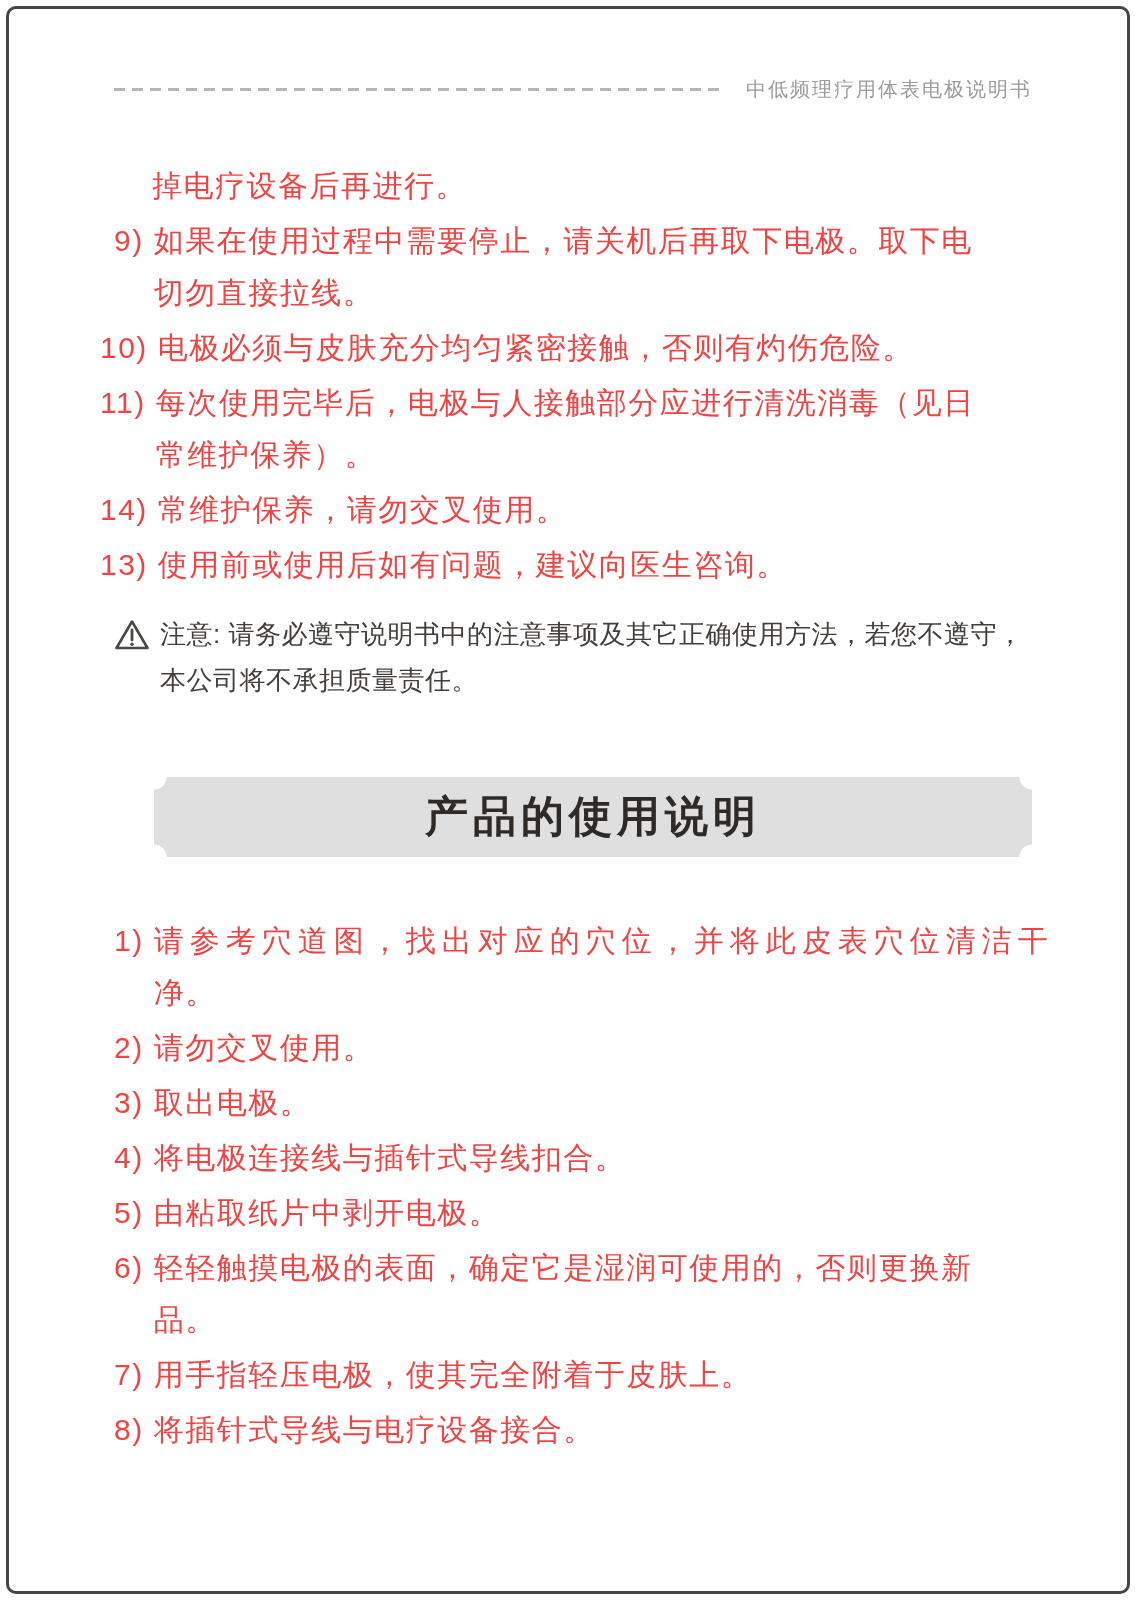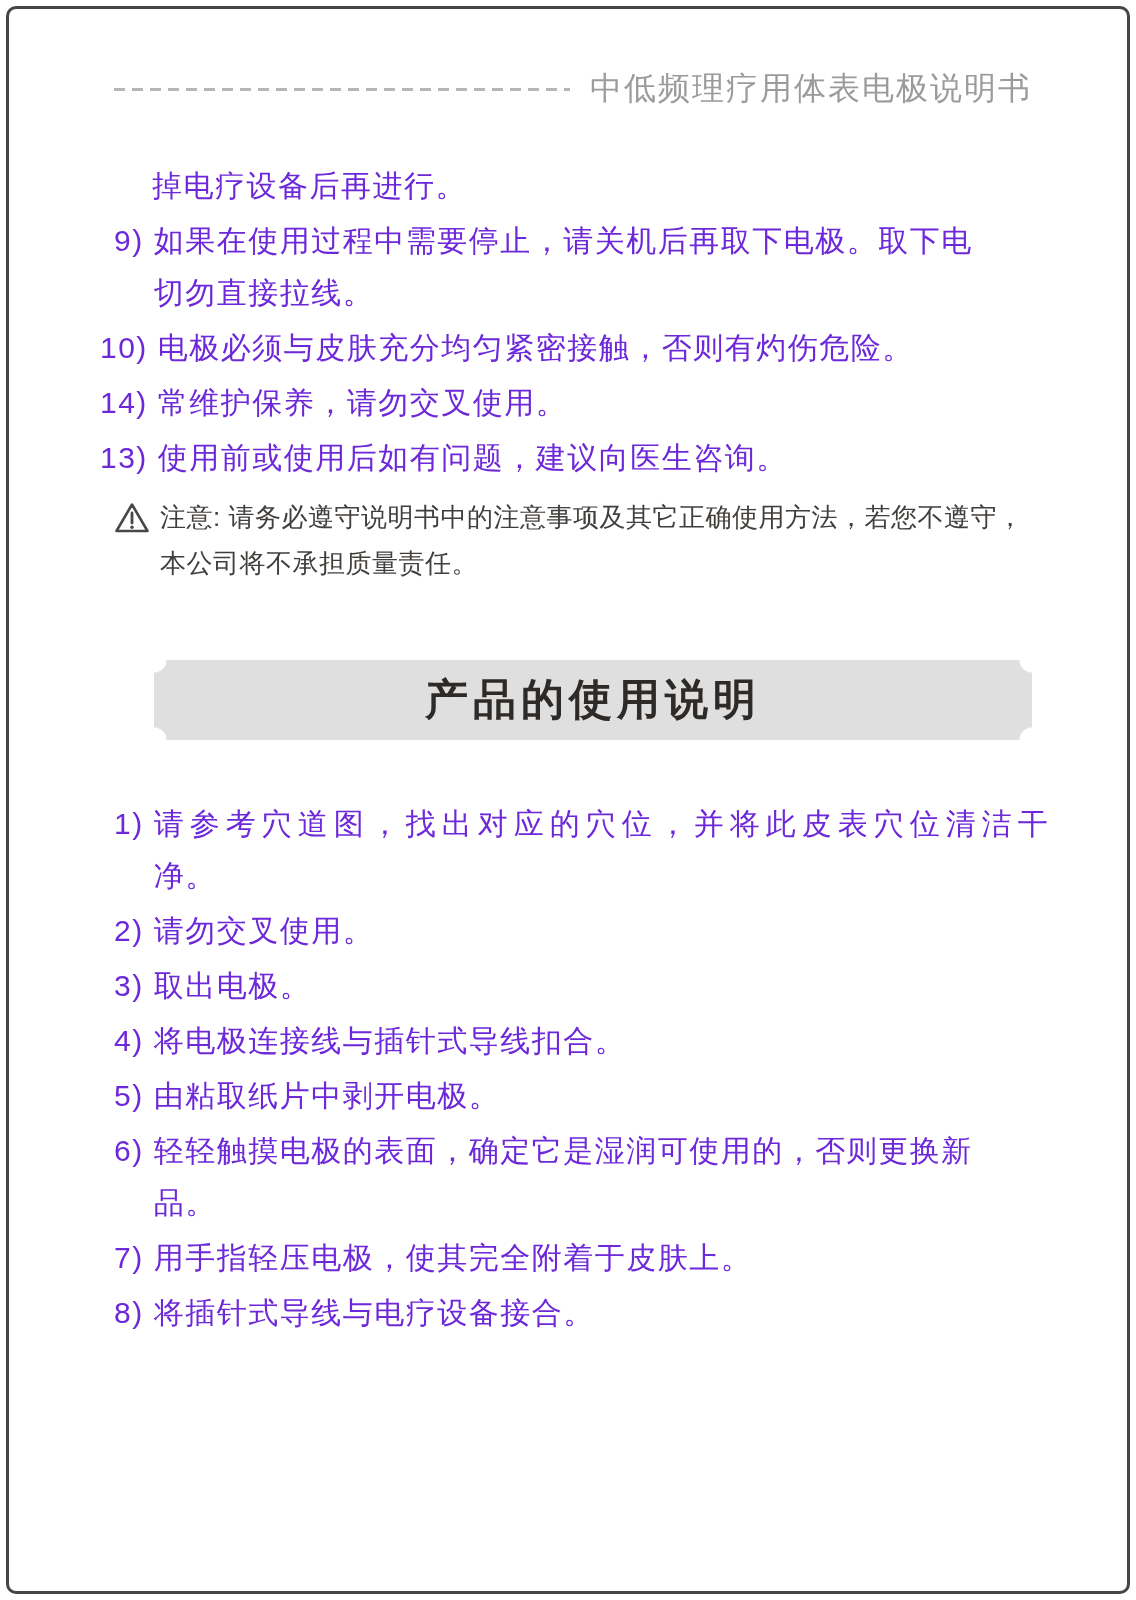--- a/index.html
+++ b/index.html
@@ -26,48 +26,48 @@
   }
   .dashes {
     flex: 1 1 auto;
     height: 3px;
     margin-right: 20px;
     background: repeating-linear-gradient(90deg,
       #b6b6b6 0, #b6b6b6 11px, transparent 11px, transparent 18px);
   }
   .header-title {
     flex: 0 0 auto;
-    font-size: 32px;
+    font-size: 20px;
     color: #9b9b9b;
     letter-spacing: 2px;
     white-space: nowrap;
   }
   .content {
     position: absolute;
     left: 114px; right: 104px; top: 160px;
   }
   .li {
     display: flex;
     align-items: flex-start;
     font-size: 30px;
     line-height: 52px;
     letter-spacing: 1.5px;
     margin-bottom: 3px;
-    color: #6d28d9;
+    color: #ef4444;
   }
   .li .num { flex: 0 0 auto; margin-right: 10px; white-space: nowrap; }
   .li.two-digit { margin-left: -14px; }
   .li .lines { flex: 1 1 auto; }
   .line { white-space: nowrap; }
   .line.tracked { letter-spacing: 6px; }
   .intro { padding-left: 38px; }
   .note {
     display: flex;
     align-items: flex-start;
-    margin-top: 10px;
+    margin-top: 20px;
     font-size: 26px;
     line-height: 46px;
     letter-spacing: 0.5px;
     color: #413e3b;
   }
   .note .icon-wrap { flex: 0 0 auto; width: 38px; margin-right: 8px; padding-top: 7px; }
   .banner {
     position: relative;
     margin-top: 74px;
     height: 80px;
@@ -117,20 +117,27 @@
         </div>
       </div>
 
       <div class="li two-digit">
         <span class="num">10)</span>
         <div class="lines">
           <div class="line">电极必须与皮肤充分均匀紧密接触，否则有灼伤危险。</div>
         </div>
       </div>
 
+      <div class="li two-digit">
+        <span class="num">11)</span>
+        <div class="lines">
+          <div class="line">每次使用完毕后，电极与人接触部分应进行清洗消毒（见日</div>
+          <div class="line">常维护保养）。</div>
+        </div>
+      </div>
 
       <div class="li two-digit">
         <span class="num">14)</span>
         <div class="lines">
           <div class="line">常维护保养，请勿交叉使用。</div>
         </div>
       </div>
 
       <div class="li two-digit">
         <span class="num">13)</span>

